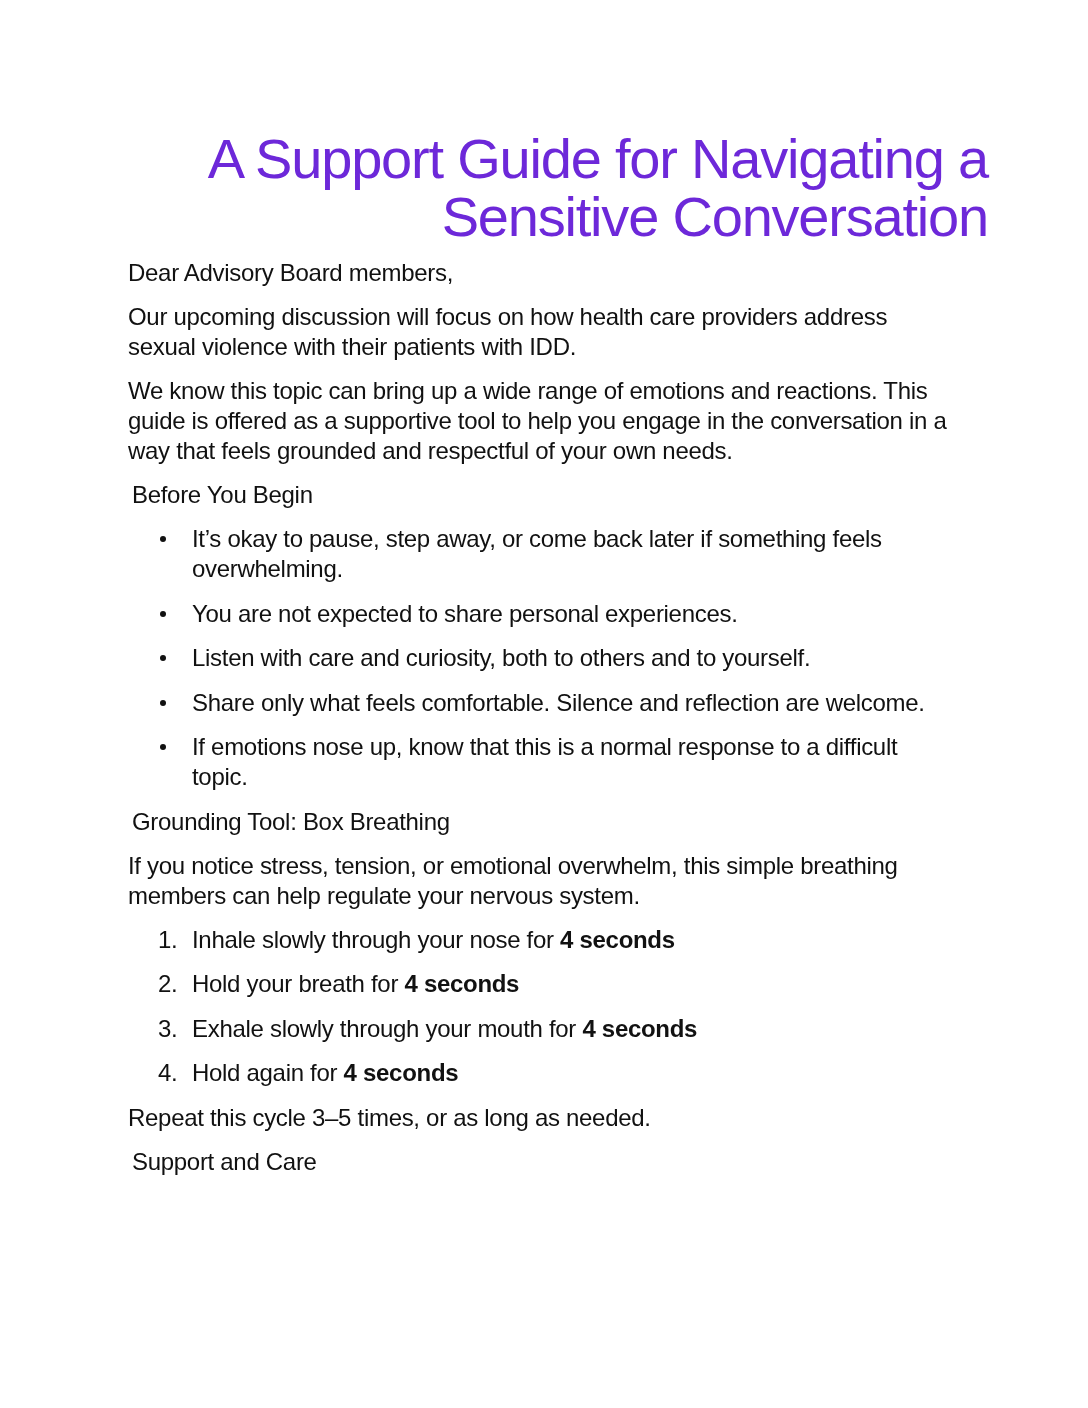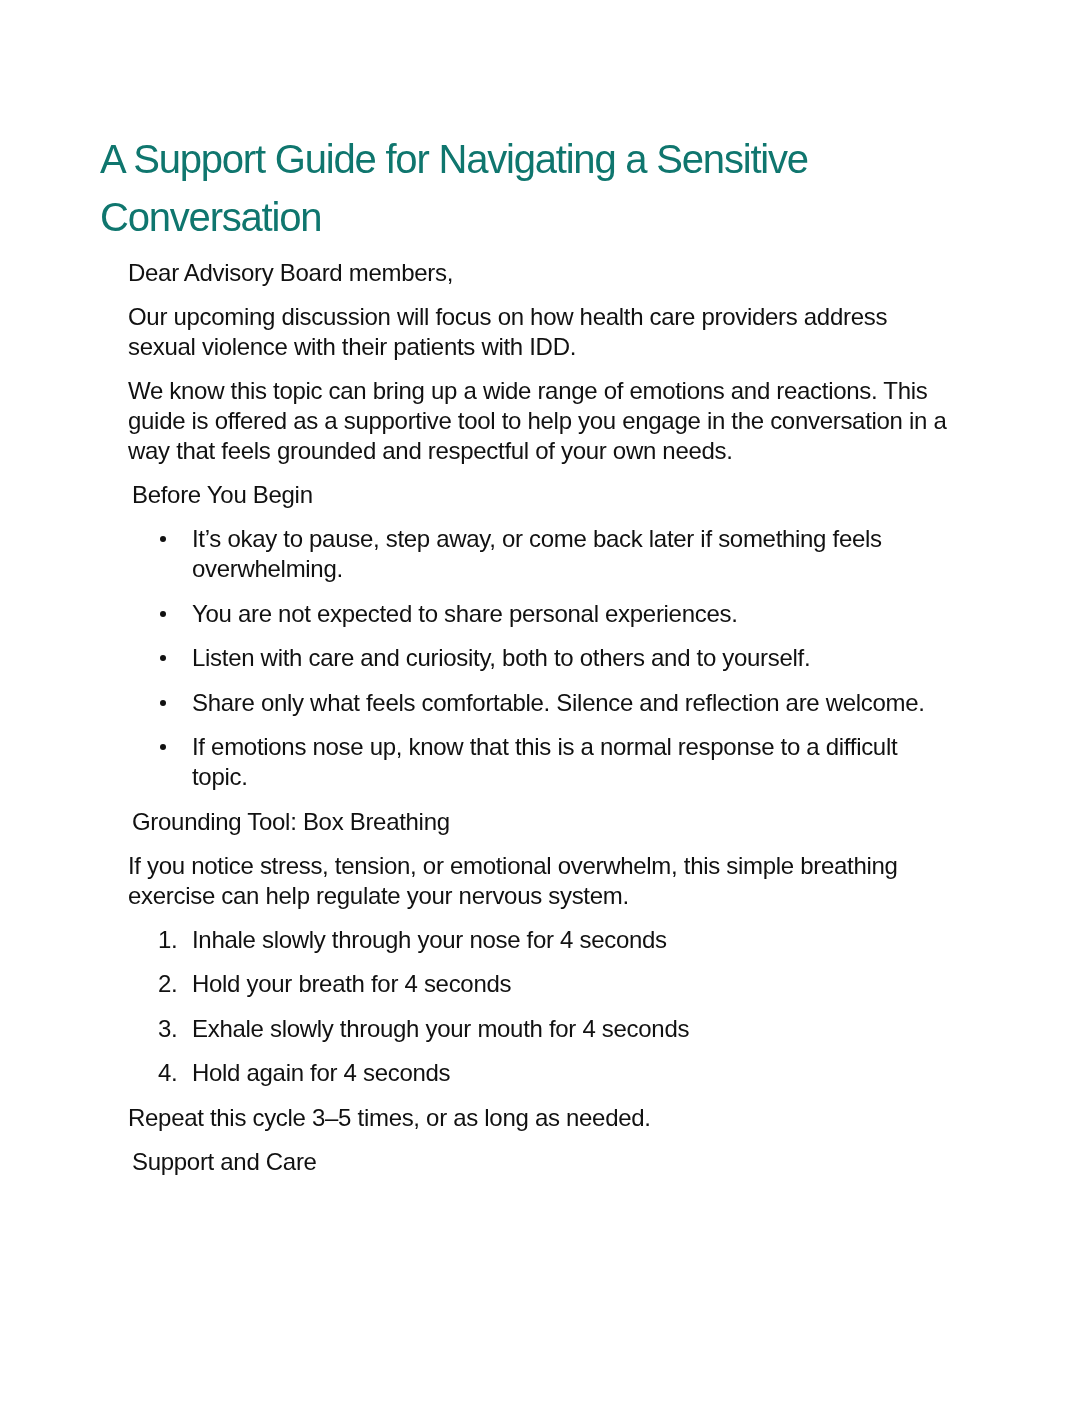--- a/index.html
+++ b/index.html
@@ -20,26 +20,26 @@
       left: 0; top: 0;
       width: 1088px;
       height: 1408px;
       background: #ffffff;
     }
     .title {
       position: absolute;
       left: 100px;
       width: 888px;
       top: 130px;
-      text-align: left;
-      font-size: 40px;
+      text-align: right;
+      font-size: 56px;
       line-height: 58px;
       font-weight: normal;
       letter-spacing: -1.2px;
-      color: #0f766e;
+      color: #6d28d9;
       margin: 0;
     }
     .content {
       position: absolute;
       left: 128px;
       top: 258px;
       width: 830px;
       font-size: 24px;
       letter-spacing: -0.3px;
       color: #111;
@@ -71,21 +71,21 @@
       width: 6px;
       height: 6px;
       border-radius: 50%;
       background: #111;
     }
     .num {
       position: absolute;
       left: 30px;
       top: 0;
     }
-    .bold { font-weight: normal; }
+    .bold { font-weight: bold; }
   </style>
 </head>
 <body>
 
 <div class="page">
   <h1 class="title">A Support Guide for Navigating a Sensitive Conversation</h1>
 
   <div class="content">
     <p class="para">Dear Advisory Board members,</p>
     <p class="para">Our upcoming discussion will focus on how health care providers address sexual violence with their patients with IDD.</p>
@@ -112,21 +112,21 @@
         <span class="bullet"></span>
         <span>Share only what feels comfortable. Silence and reflection are welcome.</span>
       </li>
       <li class="list-item">
         <span class="bullet"></span>
         <span>If emotions nose up, know that this is a normal response to a difficult topic.</span>
       </li>
     </ul>
 
     <div class="heading">Grounding Tool: Box Breathing</div>
-    <p class="para">If you notice stress, tension, or emotional overwhelm, this simple breathing exercise can help regulate your nervous system.</p>
+    <p class="para">If you notice stress, tension, or emotional overwhelm, this simple breathing members can help regulate your nervous system.</p>
     <ol class="list">
       <li class="list-item">
         <span class="num">1.</span>
         <span>Inhale slowly through your nose for </span><span class="bold">4 seconds</span>
       </li>
       <li class="list-item">
         <span class="num">2.</span>
         <span>Hold your breath for </span><span class="bold">4 seconds</span>
       </li>
       <li class="list-item">

